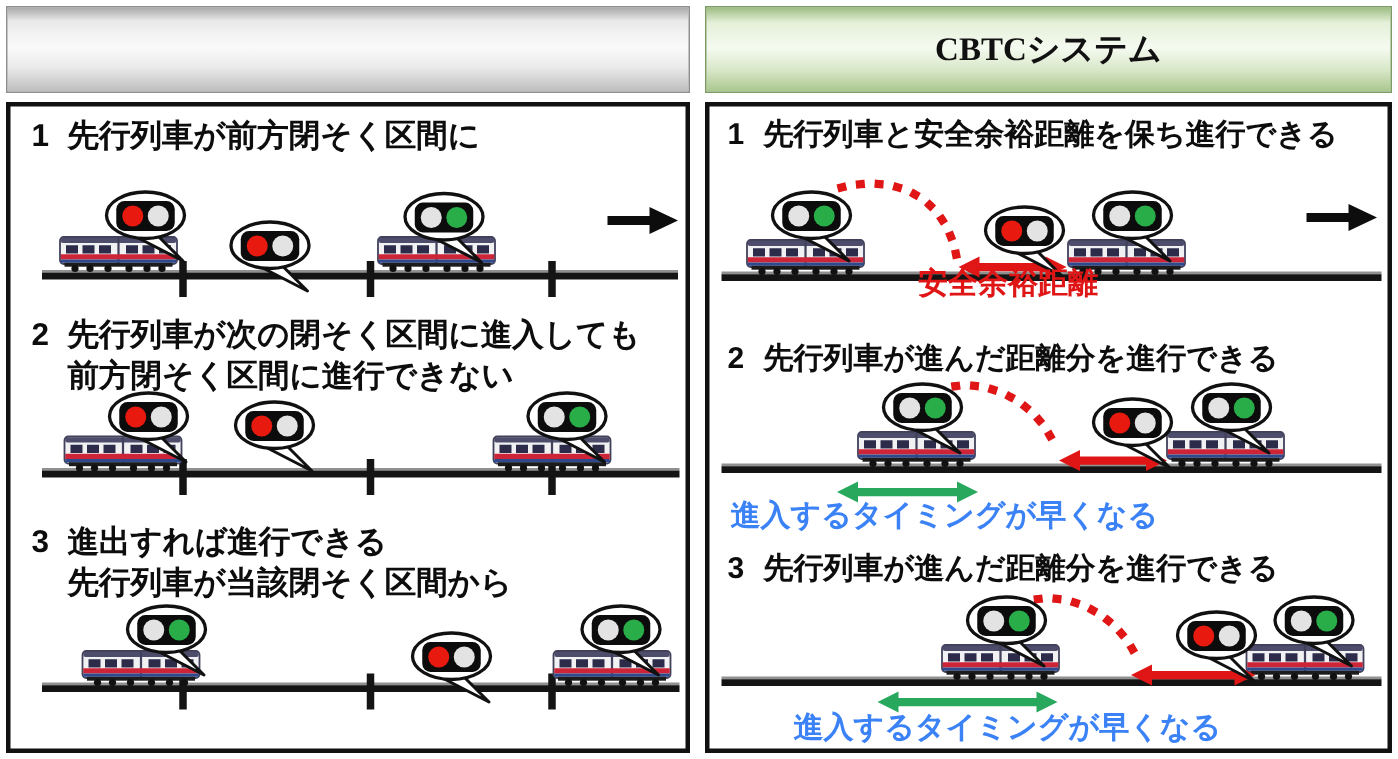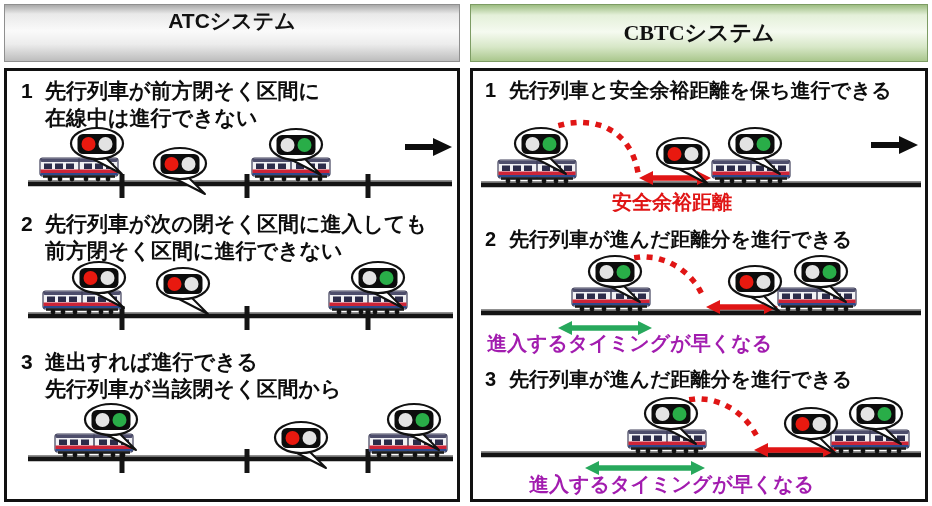--- a/index.html
+++ b/index.html
@@ -28,21 +28,21 @@
   .diagram { position:absolute; left:0; top:0; width:100%; height:100%; }
   .heading {
     position:absolute; display:flex; font-size:21px; font-weight:600; line-height:27px;
     white-space:nowrap; color:#0d0d0d;
   }
   .heading .num { width:34px; padding-left:10px; box-sizing:border-box; flex:0 0 auto; }
   .heading .txt span { display:block; }
   .panel-right .heading { font-size:20px; line-height:26px; }
   .lbl { position:absolute; font-weight:600; font-size:20px; white-space:nowrap; }
   .lbl.red   { color:#e01515; }
-  .lbl.green { color:#a21caf; }
+  .lbl.green { color:#3b82f6; }
   .defs-holder { position:absolute; width:0; height:0; }
 </style>
 </head>
 <body>
 
 <div class="stage">
 
   <svg class="defs-holder" aria-hidden="true">
     <defs>
       <g id="train">
@@ -79,21 +79,20 @@
         <circle cx="18.5" cy="17" r="7" fill="#e3e3e3"></circle>
         <circle cx="35.5" cy="17" r="7" fill="#29ad48"></circle>
       </g>
       <g id="arrow-black">
           <polygon points="0,7 28,7 28,1 47,10 28,19 28,13 0,13" fill="#0d0d0d"></polygon>
         </g>
     </defs>
   </svg>
 
   <div class="hdr hdr-left">
-    <div>ATCシステム</div>
   </div>
   <div class="hdr hdr-right">
     <div>CBTCシステム</div>
   </div>
 
   <div class="panel panel-left">
     <svg class="diagram" viewBox="0 0 450 428">
 
       <g>
         <line x1="21" y1="110" x2="445" y2="110" stroke="#909090" stroke-width="2"></line>
@@ -160,21 +159,20 @@
             <use href="#shell"></use>
             <use href="#sig-green"></use>
           </g>
       </g>
     </svg>
 
     <div class="heading" style="left:4px; top:6px;">
       <span class="num">1</span>
       <span class="txt">
         <span>先行列車が前方閉そく区間に</span>
-        <span>在線中は進行できない</span>
       </span>
     </div>
     <div class="heading" style="left:4px; top:139px;">
       <span class="num">2</span>
       <span class="txt">
         <span>先行列車が次の閉そく区間に進入しても</span>
         <span>前方閉そく区間に進行できない</span>
       </span>
     </div>
     <div class="heading" style="left:4px; top:277px;">
@@ -275,21 +273,21 @@
           </g>
       </g>
     </svg>
 
     <div class="heading" style="left:2px; top:6px;">
       <span class="num">1</span>
       <span class="txt">
           <span>先行列車と安全余裕距離を保ち進行できる</span>
         </span>
     </div>
-    <div class="lbl red" style="left:139px; top:118px;">安全余裕距離</div>
+    <div class="lbl red" style="left:139px; top:104px;">安全余裕距離</div>
 
     <div class="heading" style="left:2px; top:155px;">
       <span class="num">2</span>
       <span class="txt">
           <span>先行列車が進んだ距離分を進行できる</span>
         </span>
     </div>
     <div class="lbl green" style="left:14px; top:259px;">進入するタイミングが早くなる</div>
 
     <div class="heading" style="left:2px; top:295px;">

